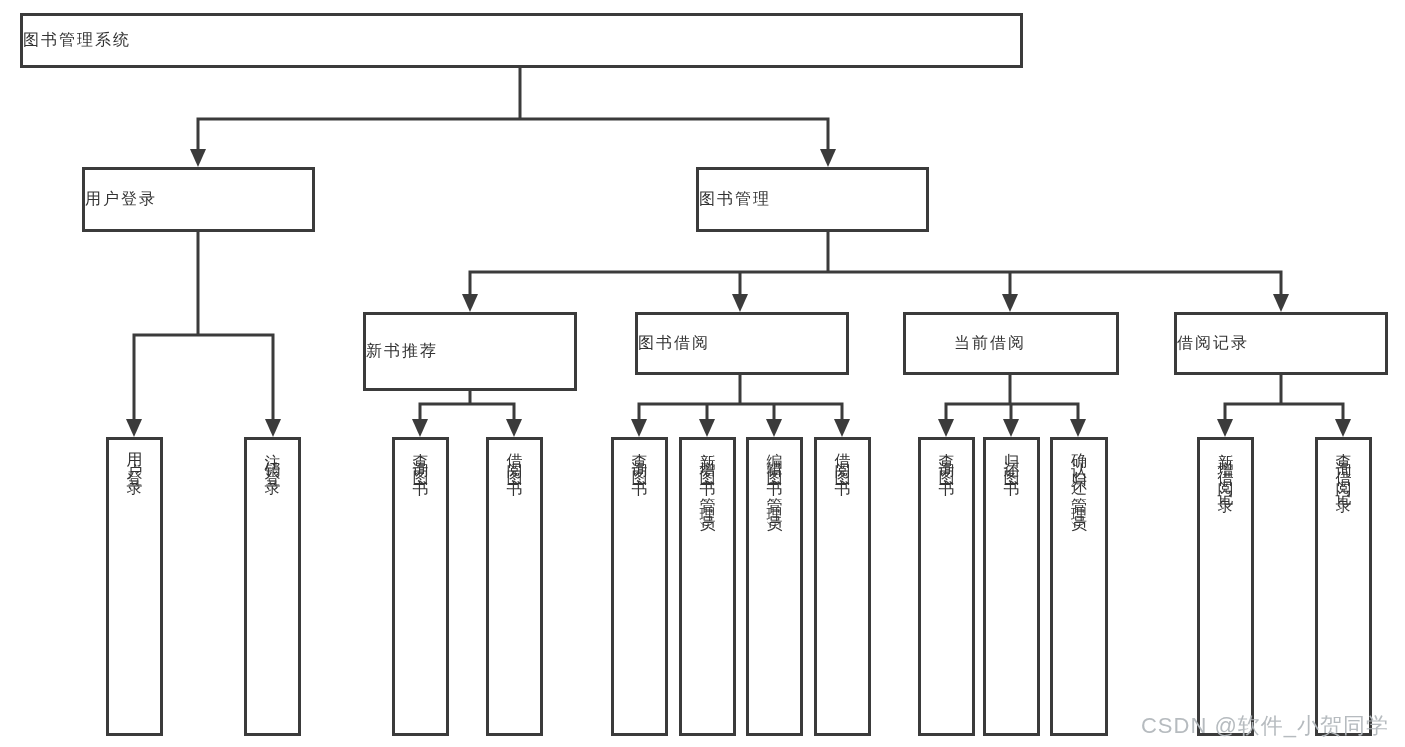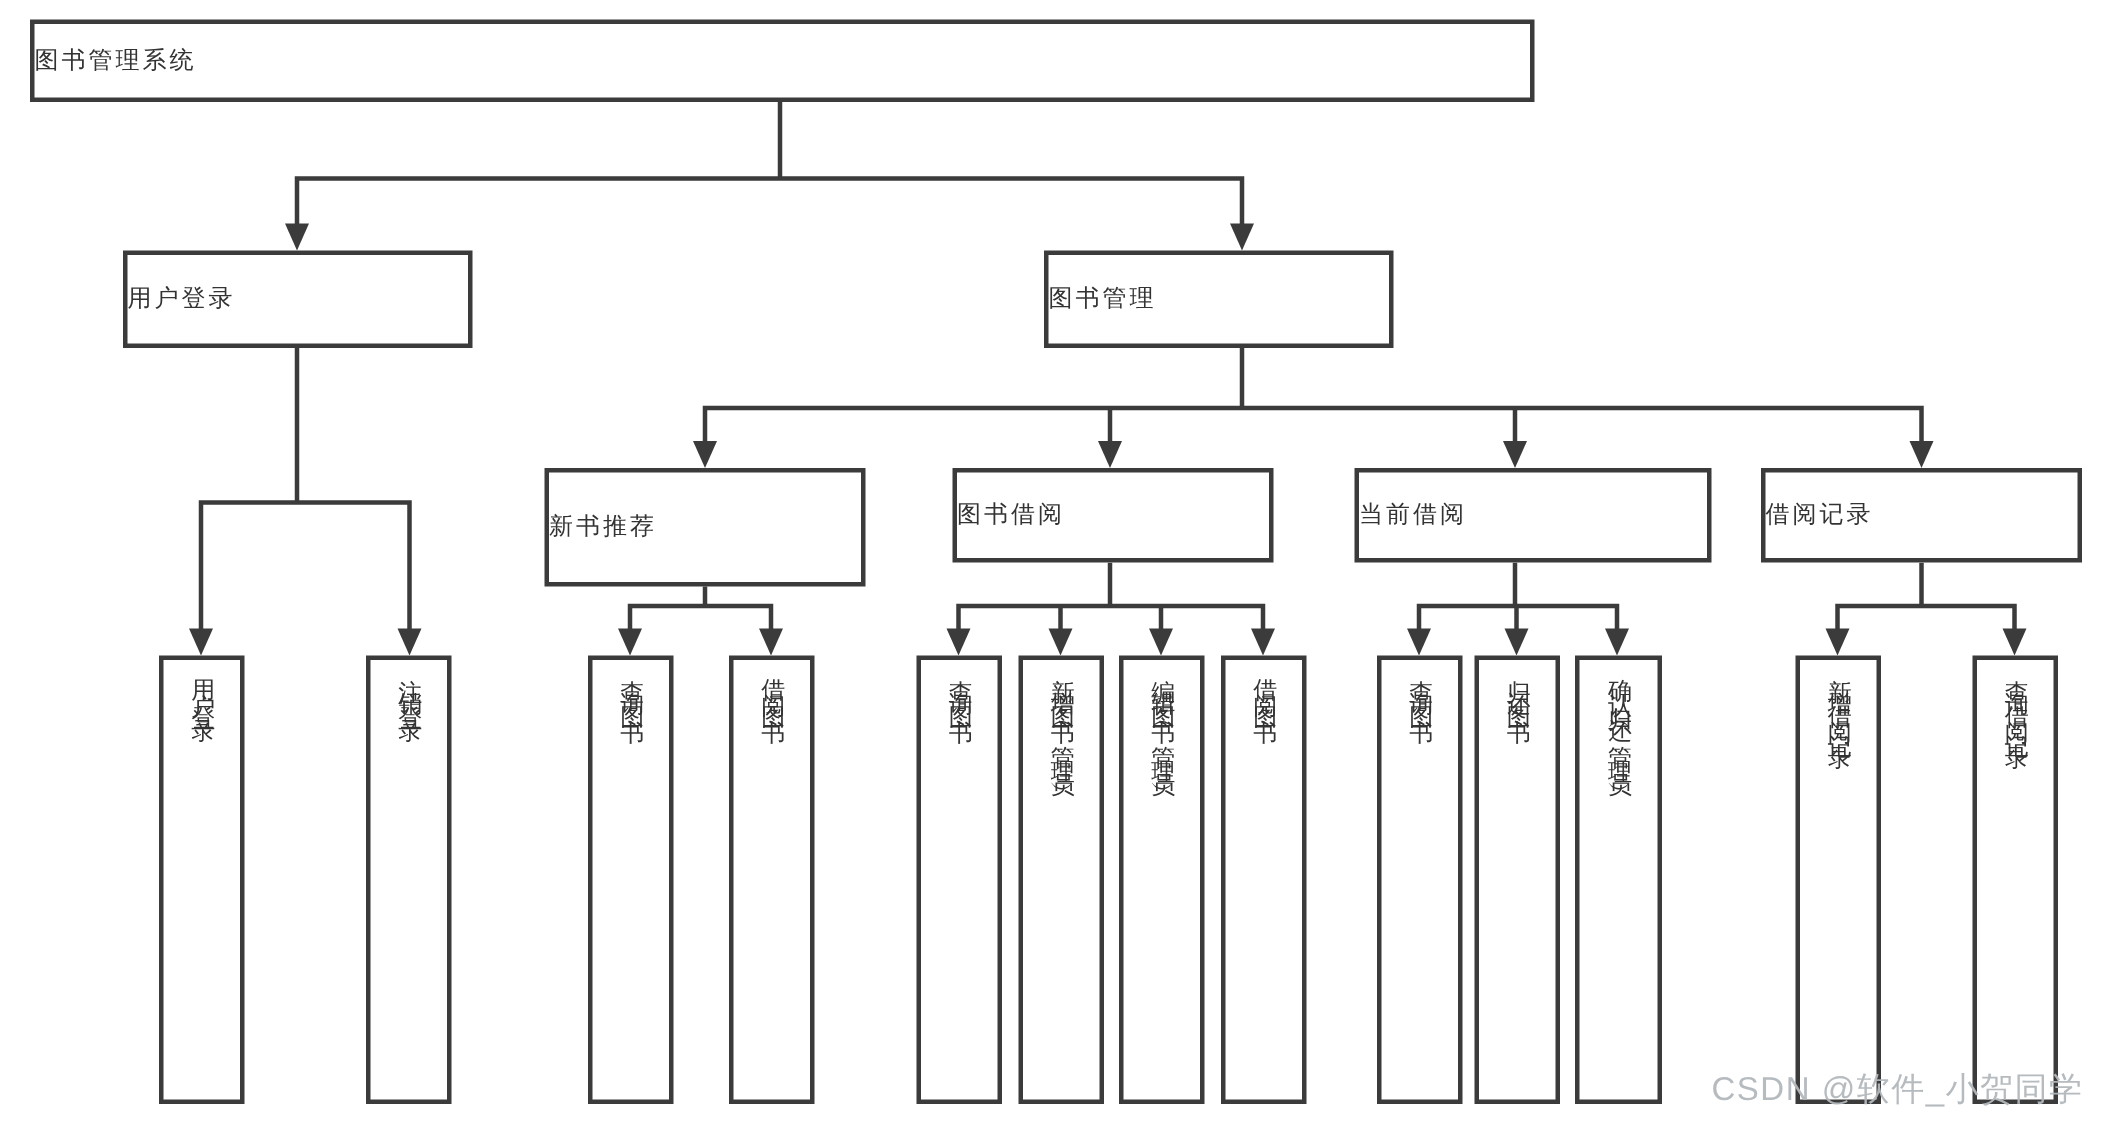--- a/index.html
+++ b/index.html
@@ -117,21 +117,21 @@
   <div class="box" style="left:696px; top:167px; width:233px; height:65px;">
     <span>图书管理</span>
   </div>
 
   <div class="box" style="left:363px; top:312px; width:214px; height:79px;">
     <span>新书推荐</span>
   </div>
   <div class="box" style="left:635px; top:312px; width:214px; height:63px;">
     <span>图书借阅</span>
   </div>
-  <div class="box" style="left:903px; top:312px; width:238px; height:63px;">
+  <div class="box" style="left:903px; top:312px; width:216px; height:63px;padding-left:48px;">
     <span>当前借阅</span>
   </div>
   <div class="box" style="left:1174px; top:312px; width:214px; height:63px;">
     <span>借阅记录</span>
   </div>
 
   <div class="box vbox" style="left:106px; top:437px; width:57px; height:299px;">
     <span>用户登录</span>
   </div>
   <div class="box vbox" style="left:244px; top:437px; width:57px; height:299px;">

